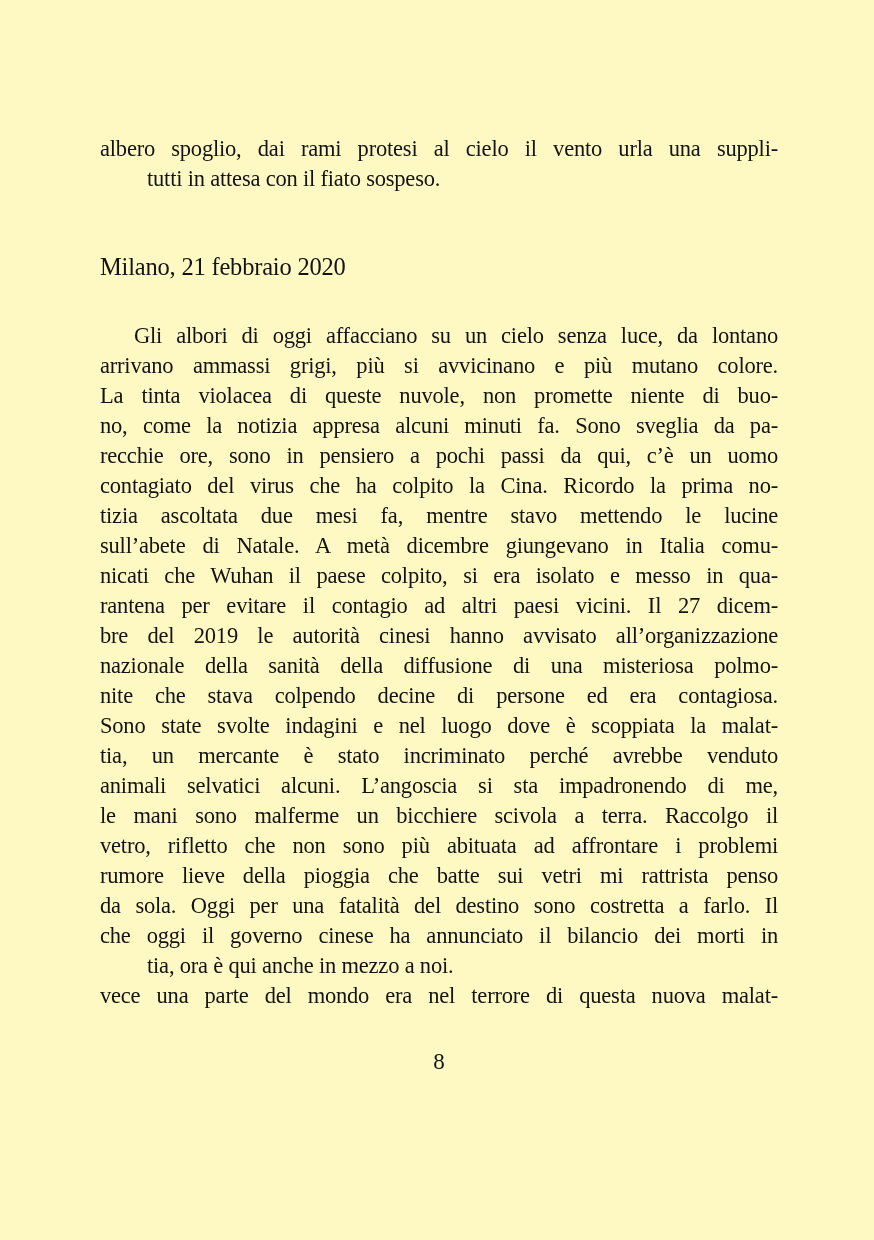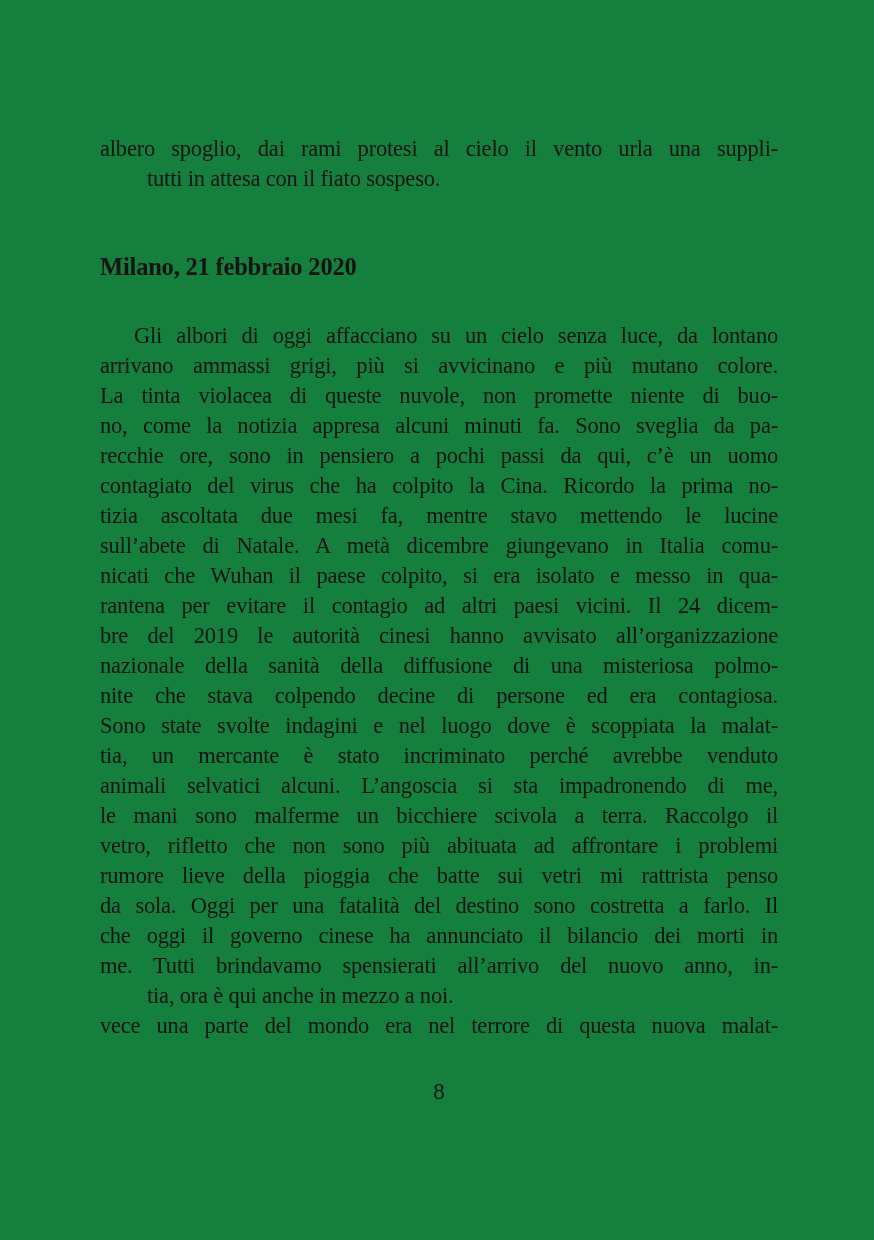--- a/index.html
+++ b/index.html
@@ -13,21 +13,21 @@
     font-family: "Liberation Serif", serif;
     color: #131313;
     overflow: hidden;
   }
   .page {
     position: relative;
     width: 874px;
     height: 1240px;
     box-sizing: border-box;
     padding: 134px 96px 0 100px;
-    background: #15803d;
+    background: #fef9c3;
   }
   .text-block {
     width: 678px;
   }
   .line {
     width: 678px;
     font-size: 22.5px;
     line-height: 30px;
     text-align: justify;
     text-align-last: justify;
@@ -37,21 +37,21 @@
     text-align-last: left;
     margin-left: 47px;
   }
   .line.indent {
     text-indent: 34px;
   }
   .heading {
     margin: 57px 0 38px 0;
     font-size: 24.5px;
     line-height: 32px;
-    font-weight: bold;
+    font-weight: normal;
     letter-spacing: -0.2px;
   }
   .page-number {
     width: 678px;
     margin-top: 36px;
     text-align: center;
     font-size: 23px;
     line-height: 30px;
   }
 </style>
@@ -70,32 +70,31 @@
   <div class="text-block">
     <div class="line indent">Gli albori di oggi affacciano su un cielo senza luce, da lontano</div>
     <div class="line">arrivano ammassi grigi, più si avvicinano e più mutano colore.</div>
     <div class="line">La tinta violacea di queste nuvole, non promette niente di buo-</div>
     <div class="line">no, come la notizia appresa alcuni minuti fa. Sono sveglia da pa-</div>
     <div class="line">recchie ore, sono in pensiero a pochi passi da qui, c’è un uomo</div>
     <div class="line">contagiato del virus che ha colpito la Cina. Ricordo la prima no-</div>
     <div class="line">tizia ascoltata due mesi fa, mentre stavo mettendo le lucine</div>
     <div class="line">sull’abete di Natale. A metà dicembre giungevano in Italia comu-</div>
     <div class="line">nicati che Wuhan il paese colpito, si era isolato e messo in qua-</div>
-    <div class="line">rantena per evitare il contagio ad altri paesi vicini. Il 24 dicem-</div>
+    <div class="line">rantena per evitare il contagio ad altri paesi vicini. Il 27 dicem-</div>
     <div class="line">bre del 2019 le autorità cinesi hanno avvisato all’organizzazione</div>
     <div class="line">nazionale della sanità della diffusione di una misteriosa polmo-</div>
     <div class="line">nite che stava colpendo decine di persone ed era contagiosa.</div>
     <div class="line">Sono state svolte indagini e nel luogo dove è scoppiata la malat-</div>
     <div class="line">tia, un mercante è stato incriminato perché avrebbe venduto</div>
     <div class="line">animali selvatici alcuni. L’angoscia si sta impadronendo di me,</div>
     <div class="line">le mani sono malferme un bicchiere scivola a terra. Raccolgo il</div>
     <div class="line">vetro, rifletto che non sono più abituata ad affrontare i problemi</div>
     <div class="line">rumore lieve della pioggia che batte sui vetri mi rattrista penso</div>
     <div class="line">da sola. Oggi per una fatalità del destino sono costretta a farlo. Il</div>
     <div class="line">che oggi il governo cinese ha annunciato il bilancio dei morti in</div>
-    <div class="line">me. Tutti brindavamo spensierati all’arrivo del nuovo anno, in-</div>
     <div class="line par-last">tia, ora è qui anche in mezzo a noi.</div>
     <div class="line">vece una parte del mondo era nel terrore di questa nuova malat-</div>
   </div>
 
   <div class="page-number">8</div>
 
 </div>
 
 </body></html>

